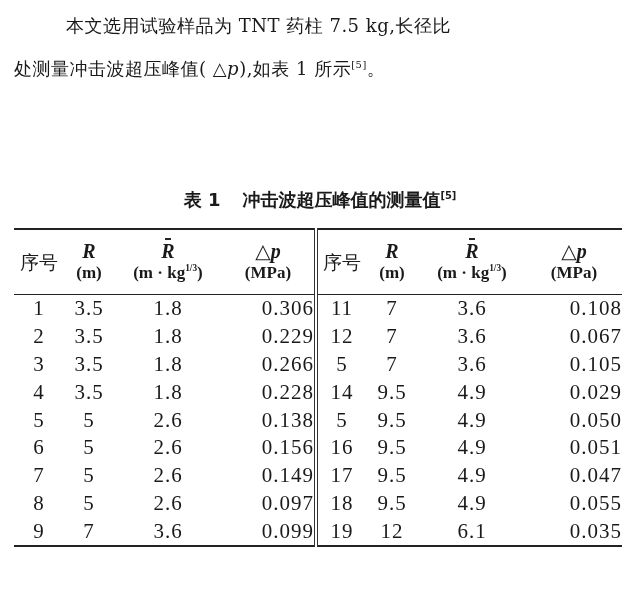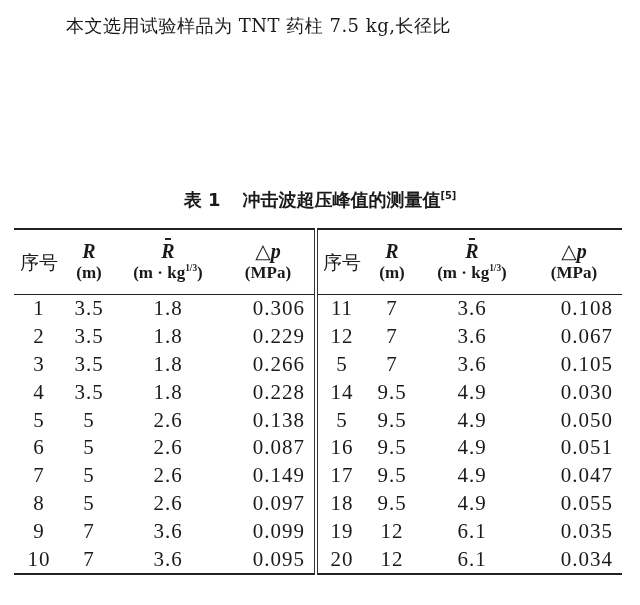--- a/index.html
+++ b/index.html
@@ -35,32 +35,33 @@
     font-weight: normal; font-size: 18px; line-height: 21px;
     height: 64px; padding: 0; text-align: center; vertical-align: middle;
   }
   th .hdr-sym { display: block; font-style: italic; font-weight: bold; font-size: 20px; }
   th .hdr-unit { display: block; font-weight: bold; font-size: 17px; }
   th.seq { font-family: "DejaVu Sans", "Liberation Sans", sans-serif; font-size: 19px; }
   td {
     font-size: 21px; height: 27.8px; padding: 0; text-align: center;
     letter-spacing: 1px;
   }
-  td.dp { text-align: right; padding-right: 9px; }
+  td.dp { text-align: right; padding-right: 0; }
   .sep { border-right: 4px double #333; }
   .overbar { position: relative; display: inline-block; }
   .overbar::before {
     content: ""; position: absolute; left: 30%; top: -3px; width: 6px; height: 1.5px; background: #222;
   }
 </style>
 </head>
 <body>
 
 <div class="para">
   <span class="line indent">本文选用试验样品为 TNT 药柱 7.5 kg,长径比</span>
+  <span class="line"><span>处测量冲击波超压峰值( △</span><span class="italic">p</span><span>),如表 1 所示</span><sup>[5]</sup><span>。</span></span>
 </div>
 
 <div class="caption">
   <span class="num">表 1</span><span>冲击波超压峰值的测量值</span><sup>[5]</sup>
 </div>
 
 <div class="table-wrap">
   <table>
     <colgroup>
       <col style="width:50px">
@@ -134,37 +135,37 @@
           <td class="dp">0.105</td>
         </tr>
         <tr>
           <td>4</td>
           <td>3.5</td>
           <td>1.8</td>
           <td class="dp sep">0.228</td>
           <td>14</td>
           <td>9.5</td>
           <td>4.9</td>
-          <td class="dp">0.030</td>
+          <td class="dp">0.029</td>
         </tr>
         <tr>
           <td>5</td>
           <td>5</td>
           <td>2.6</td>
           <td class="dp sep">0.138</td>
           <td>5</td>
           <td>9.5</td>
           <td>4.9</td>
           <td class="dp">0.050</td>
         </tr>
         <tr>
           <td>6</td>
           <td>5</td>
           <td>2.6</td>
-          <td class="dp sep">0.087</td>
+          <td class="dp sep">0.156</td>
           <td>16</td>
           <td>9.5</td>
           <td>4.9</td>
           <td class="dp">0.051</td>
         </tr>
         <tr>
           <td>7</td>
           <td>5</td>
           <td>2.6</td>
           <td class="dp sep">0.149</td>
@@ -186,25 +187,15 @@
         <tr>
           <td>9</td>
           <td>7</td>
           <td>3.6</td>
           <td class="dp sep">0.099</td>
           <td>19</td>
           <td>12</td>
           <td>6.1</td>
           <td class="dp">0.035</td>
         </tr>
-        <tr>
-          <td>10</td>
-          <td>7</td>
-          <td>3.6</td>
-          <td class="dp sep">0.095</td>
-          <td>20</td>
-          <td>12</td>
-          <td>6.1</td>
-          <td class="dp">0.034</td>
-        </tr>
       </tbody>
   </table>
 </div>
 
 </body></html>

